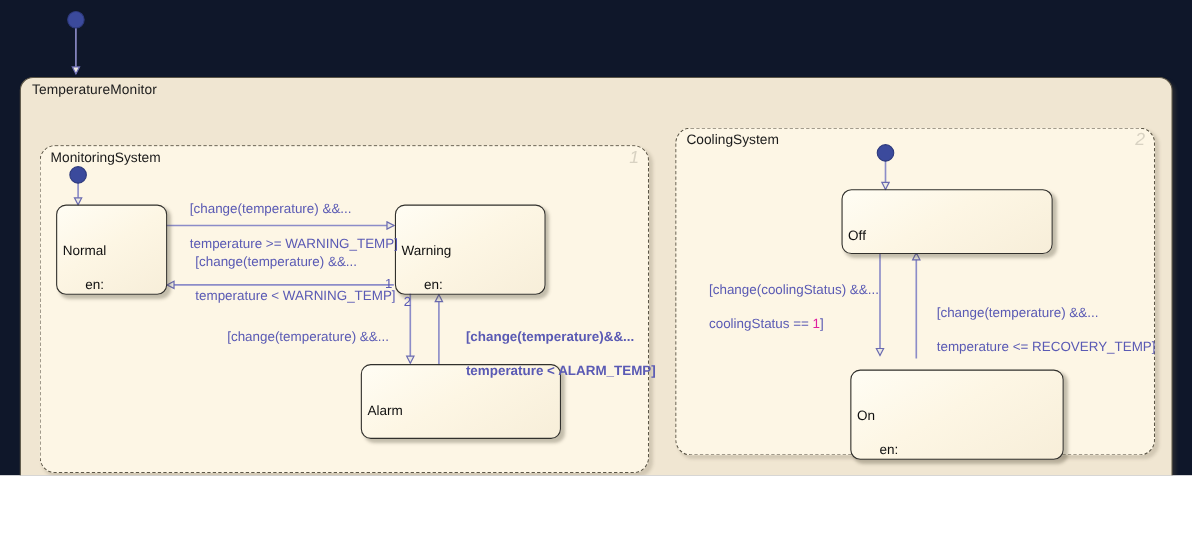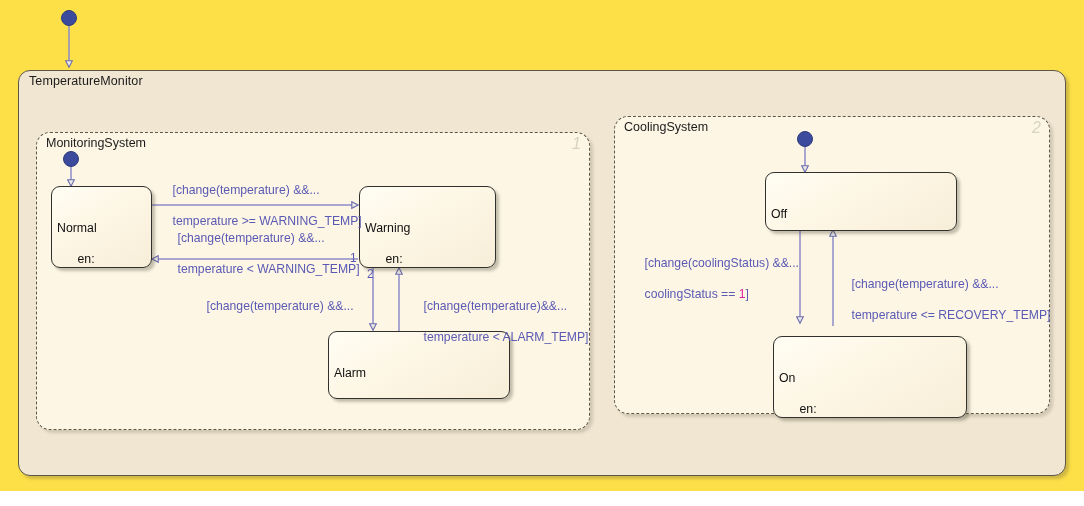--- a/index.html
+++ b/index.html
@@ -4,22 +4,22 @@
 <title>Stateflow Chart</title>
 <style>
   html,body{margin:0;padding:0;background:#ffffff;}
   body{
     width:1084px;height:506px;
     font-family:"Liberation Sans","DejaVu Sans",sans-serif;
     -webkit-font-smoothing:antialiased;
   }
   #canvas{
     position:relative;
-    width:1084px;height:491px;
-    background:#fde047;
+    width:1084px;height:432px;
+    background:#0f172a;
     overflow:hidden;
   }
   
   #wires{position:absolute;left:0;top:0;width:1084px;height:506px;pointer-events:none;}
 
   
   .superstate{
     position:absolute;
     background:#f0e6d2;
     border:1.6px solid #5c5647;
@@ -195,21 +195,21 @@
     <span>[change(temperature) &amp;&amp;...</span><br>
     <span>temperature &lt; WARNING_TEMP]</span>
   </div>
   <div class="torder" style="left:350px;top:251px;">1</div>
 
   <div class="tlabel" style="left:193px;top:284px;">
     <span>[change(temperature) &amp;&amp;...</span><br>
   </div>
   <div class="torder" style="left:367px;top:267px;">2</div>
 
-  <div class="tlabel" style="left:410px;top:284px;">
+  <div class="tlabel" style="left:410px;top:284px;font-weight:bold;">
     <span>[change(temperature)&amp;&amp;...</span><br>
     <span>temperature &lt; ALARM_TEMP]</span>
   </div>
 
   <div class="tlabel" style="left:631px;top:241px;">
     <span>[change(coolingStatus) &amp;&amp;...</span><br>
     <span>coolingStatus == <span class="num">1</span>]</span>
   </div>
 
   <div class="tlabel" style="left:838px;top:262px;">

